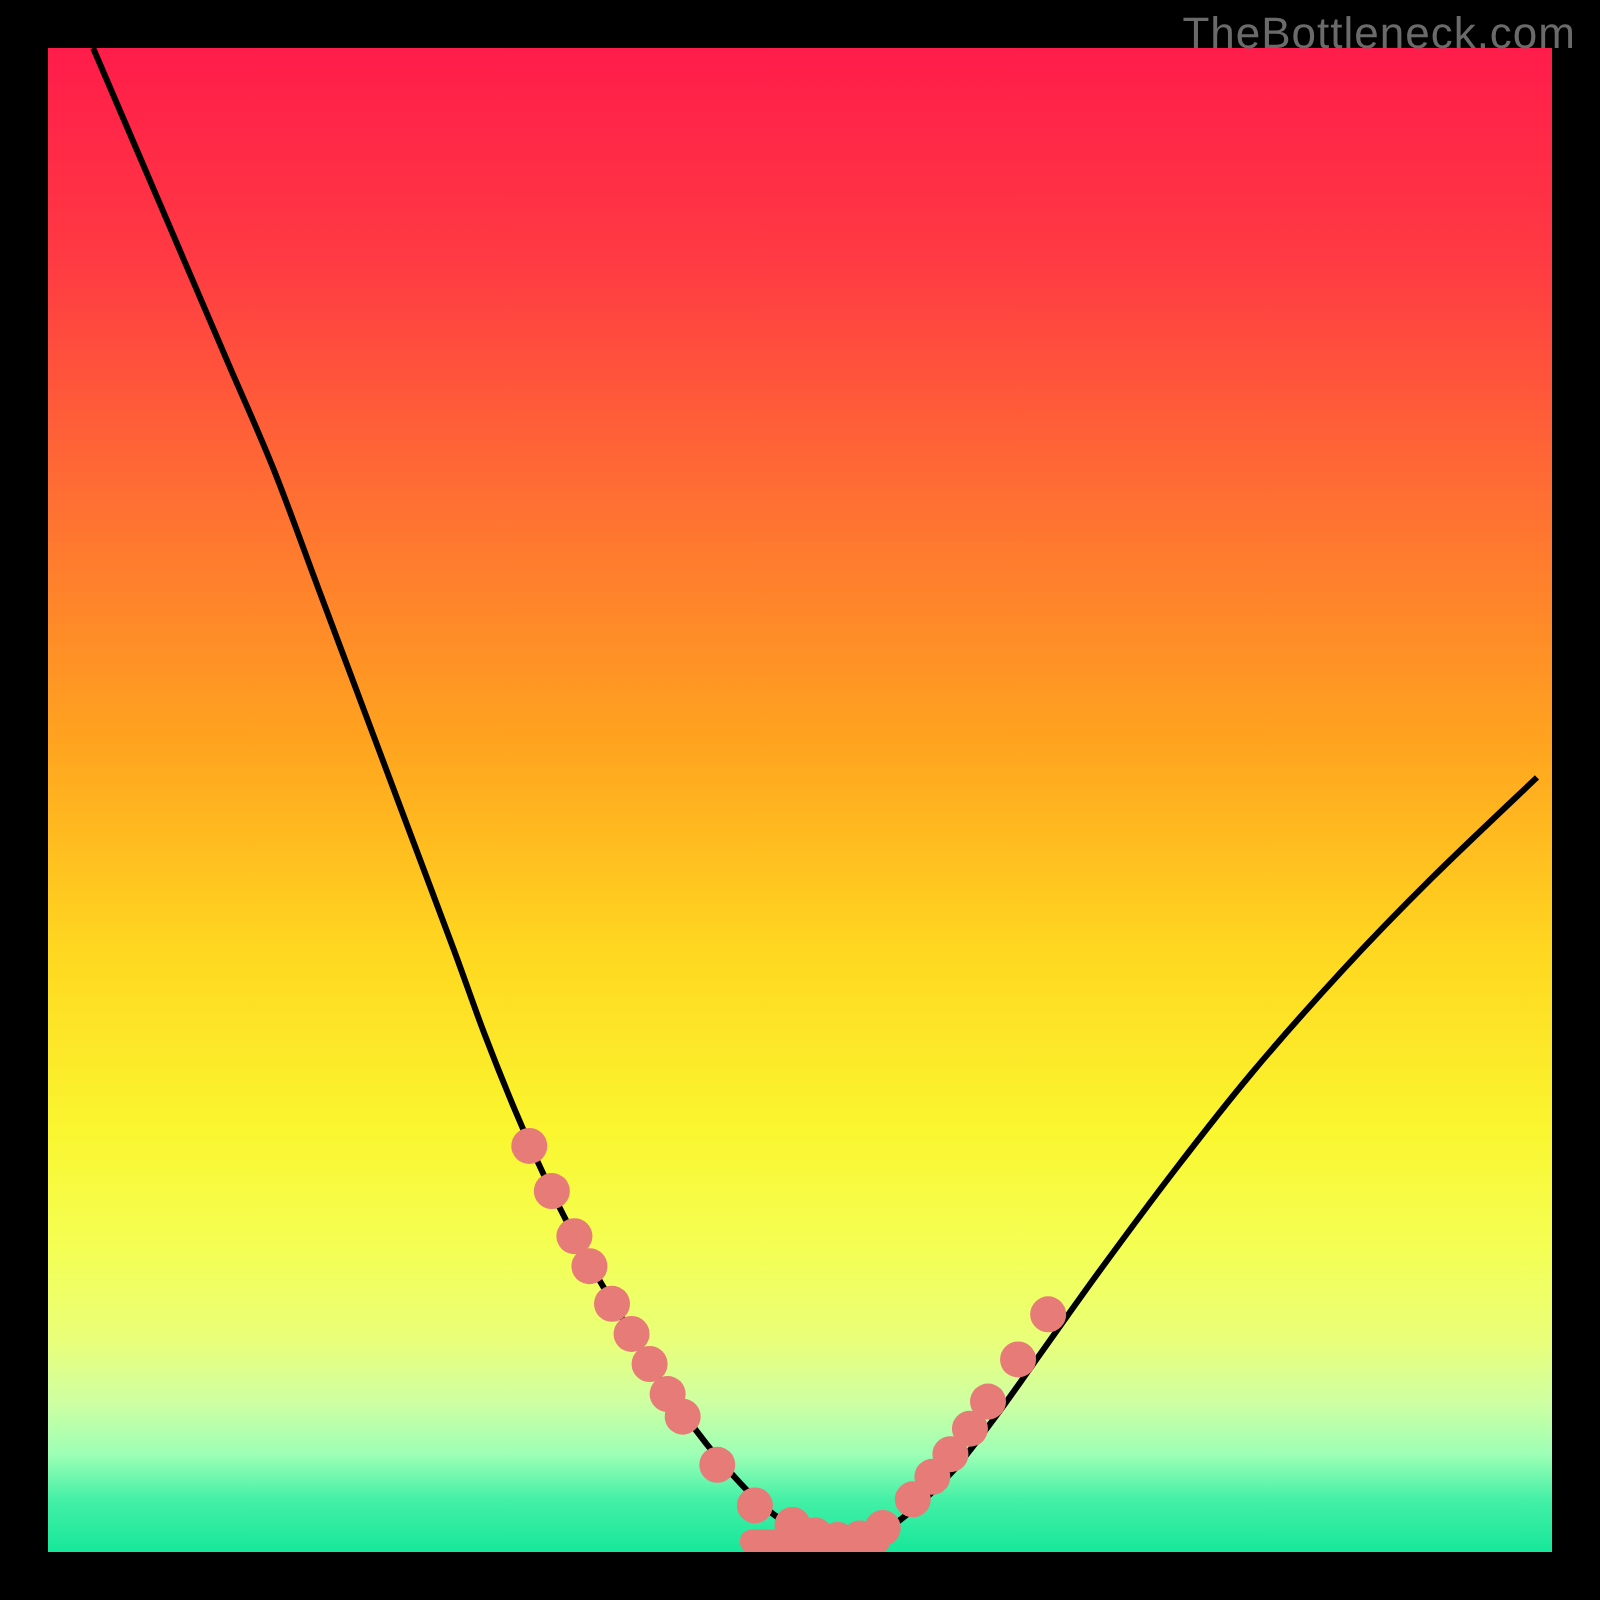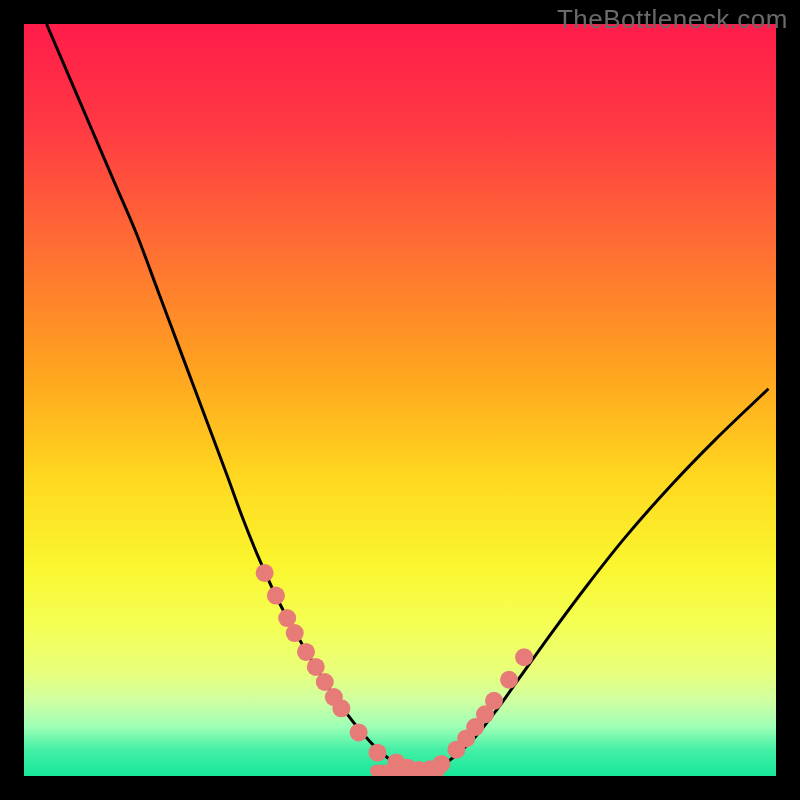--- a/index.html
+++ b/index.html
@@ -25,21 +25,21 @@
     top: 24px;
     width: 752px;
     height: 752px;
     overflow: hidden;
   }
   .watermark {
     position: absolute;
     top: 4px;
     right: 12px;
     color: #6a6a6a;
-    font-size: 26px;
+    font-size: 22px;
     letter-spacing: 0.5px;
     font-weight: 500;
     z-index: 5;
     user-select: none;
     margin-left: 43px;
   }
   svg { display: block; }
 </style>
 </head>
 <body>

